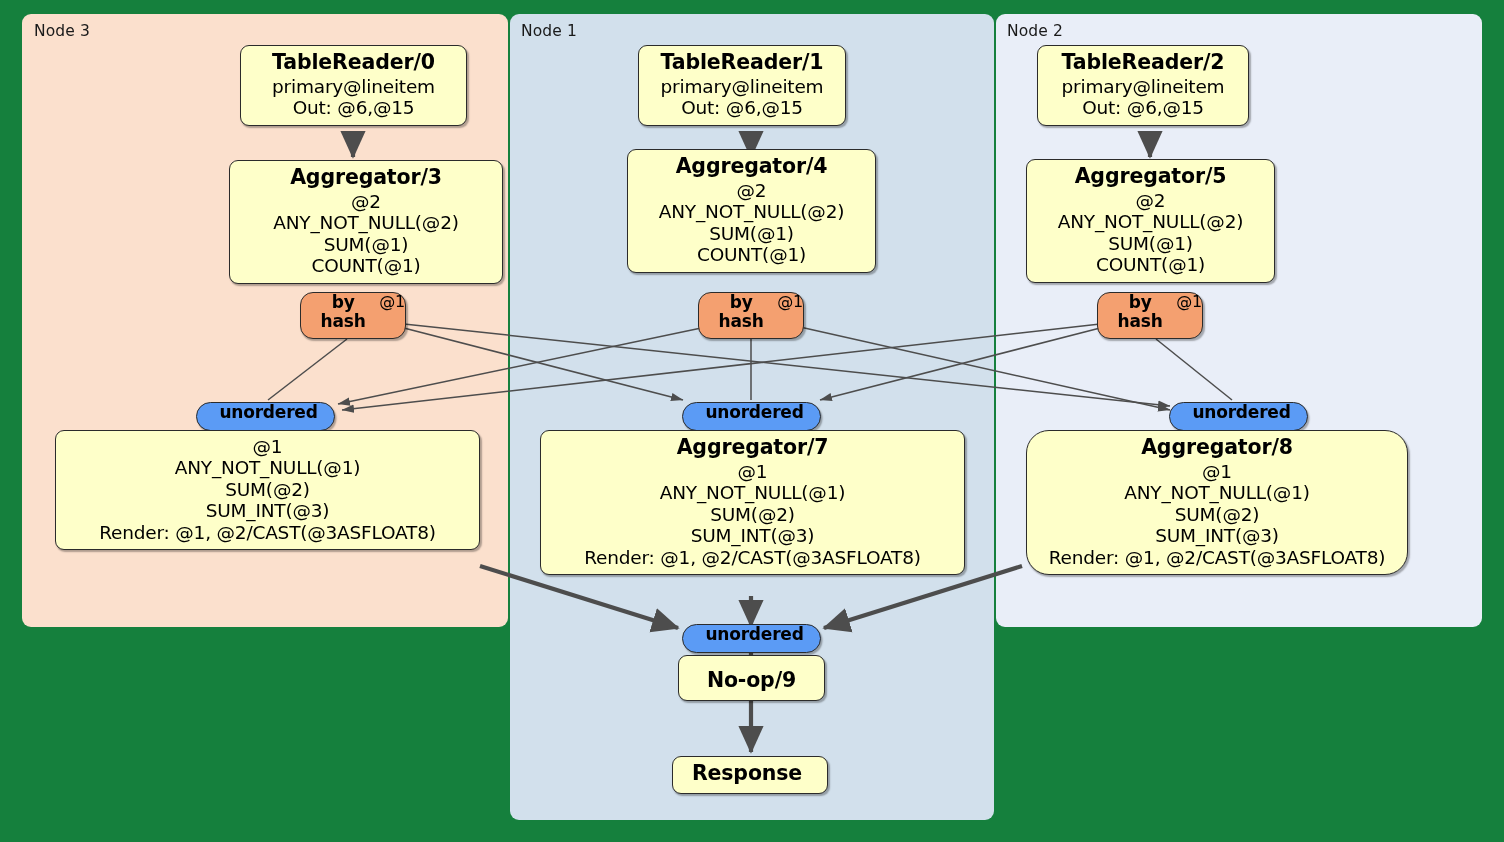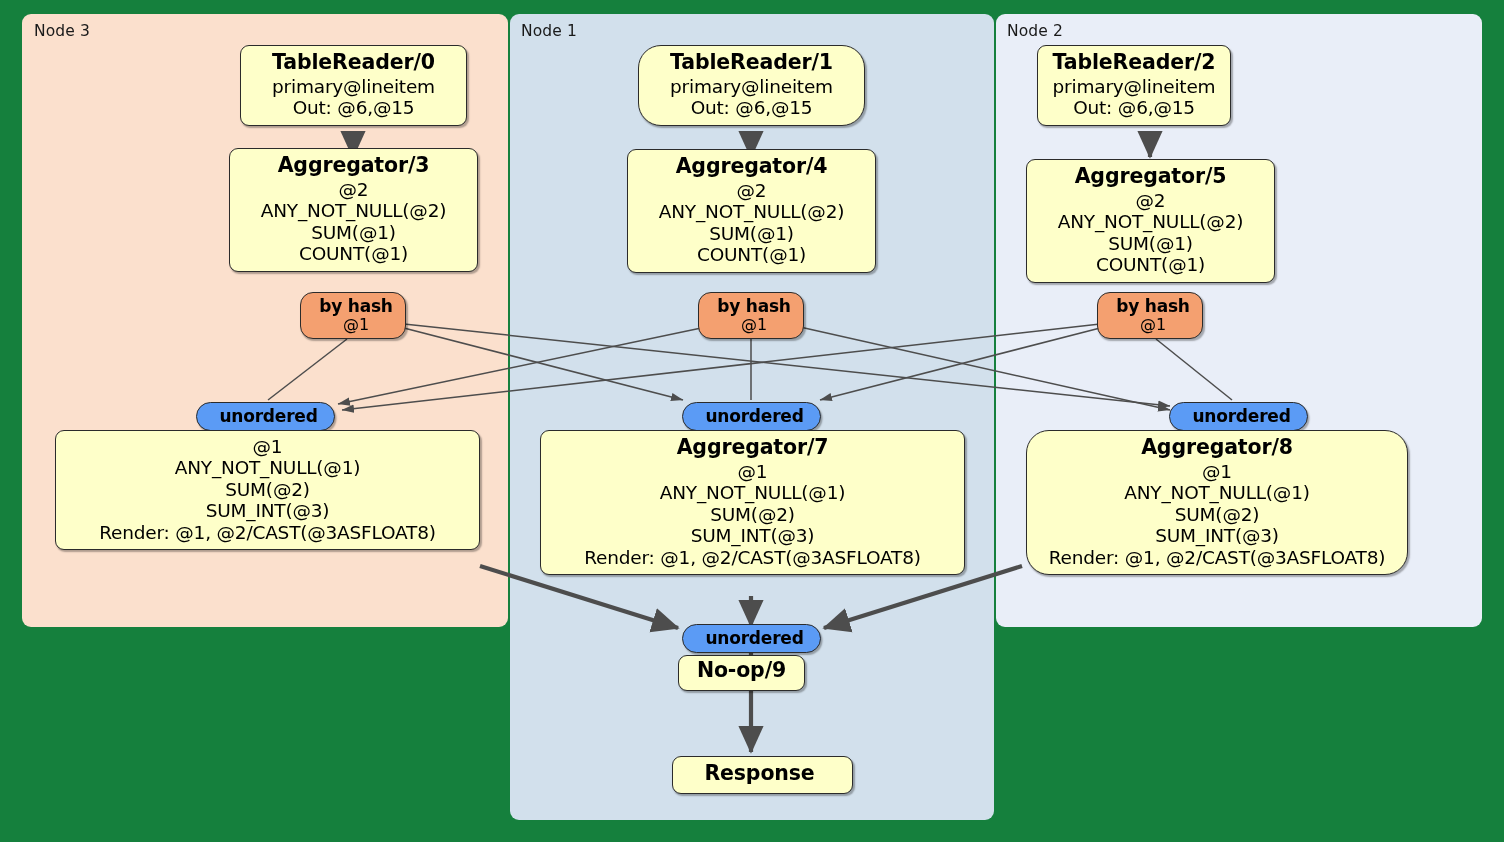--- a/index.html
+++ b/index.html
@@ -62,22 +62,21 @@
   }
   .pill {
     position: absolute;
     box-sizing: border-box;
     border: 1.6px solid #2b2b2b;
     border-radius: 999px;
     text-align: center;
     color: #000000;
     box-shadow: 1.5px 2px 1.5px rgba(0,0,0,0.30);
     display: flex;
-    flex-direction: column;
-    align-items: center;
+    flex-direction: row;
     justify-content: center;
     line-height: 1.1;
     padding-left: 6px;
   }
   .pill.hash {
     background: #f4a070;
     border-radius: 13px;
   }
   .pill.unord {
     background: #5b9bf5;
@@ -145,33 +144,33 @@
 
     <line x1="751" y1="689" x2="751" y2="752" stroke="#4D4D4D" stroke-width="4.2" marker-end="url(#arrowThick)"></line>
   </svg>
 
   <div class="node" style="left:240px; top:45px; width:227px;">
     <span class="ttl">TableReader/0</span>
     <span class="ln">primary@lineitem</span>
     <span class="ln">Out: @6,@15</span>
   </div>
 
-  <div class="node" style="left:638px; top:45px; width:227px;border-radius:23px;">
+  <div class="node" style="left:638px; top:45px; width:208px;">
     <span class="ttl">TableReader/1</span>
     <span class="ln">primary@lineitem</span>
     <span class="ln">Out: @6,@15</span>
   </div>
 
-  <div class="node" style="left:1037px; top:45px; width:194px;">
+  <div class="node" style="left:1037px; top:45px; width:212px;">
     <span class="ttl">TableReader/2</span>
     <span class="ln">primary@lineitem</span>
     <span class="ln">Out: @6,@15</span>
   </div>
 
-  <div class="node" style="left:229px; top:148px; width:249px;">
+  <div class="node" style="left:229px; top:160px; width:274px;">
     <span class="ttl">Aggregator/3</span>
     <span class="ln">@2</span>
     <span class="ln">ANY_NOT_NULL(@2)</span>
     <span class="ln">SUM(@1)</span>
     <span class="ln">COUNT(@1)</span>
   </div>
 
   <div class="node" style="left:627px; top:149px; width:249px;">
     <span class="ttl">Aggregator/4</span>
     <span class="ln">@2</span>
@@ -238,21 +237,21 @@
     <span class="ln">ANY_NOT_NULL(@1)</span>
     <span class="ln">SUM(@2)</span>
     <span class="ln">SUM_INT(@3)</span>
     <span class="ln">Render: @1, @2/CAST(@3ASFLOAT8)</span>
   </div>
 
   <div class="pill unord" style="left:682px; top:624px; width:139px; height:29px;">
     <span class="p1">unordered</span>
   </div>
 
-  <div class="node smallnode" style="left:678px; top:655px; width:127px; padding:3px 10px 7px 10px;">
+  <div class="node smallnode" style="left:678px; top:655px; width:147px; padding:13px 10px 7px 10px;">
     <span class="ttl">No-op/9</span>
   </div>
 
-  <div class="node smallnode" style="left:672px; top:756px; width:181px; padding:5px 10px 7px 4px;">
+  <div class="node smallnode" style="left:672px; top:756px; width:156px; padding:5px 10px 7px 4px;">
     <span class="ttl">Response</span>
   </div>
 
 </div>
 
 </body></html>

